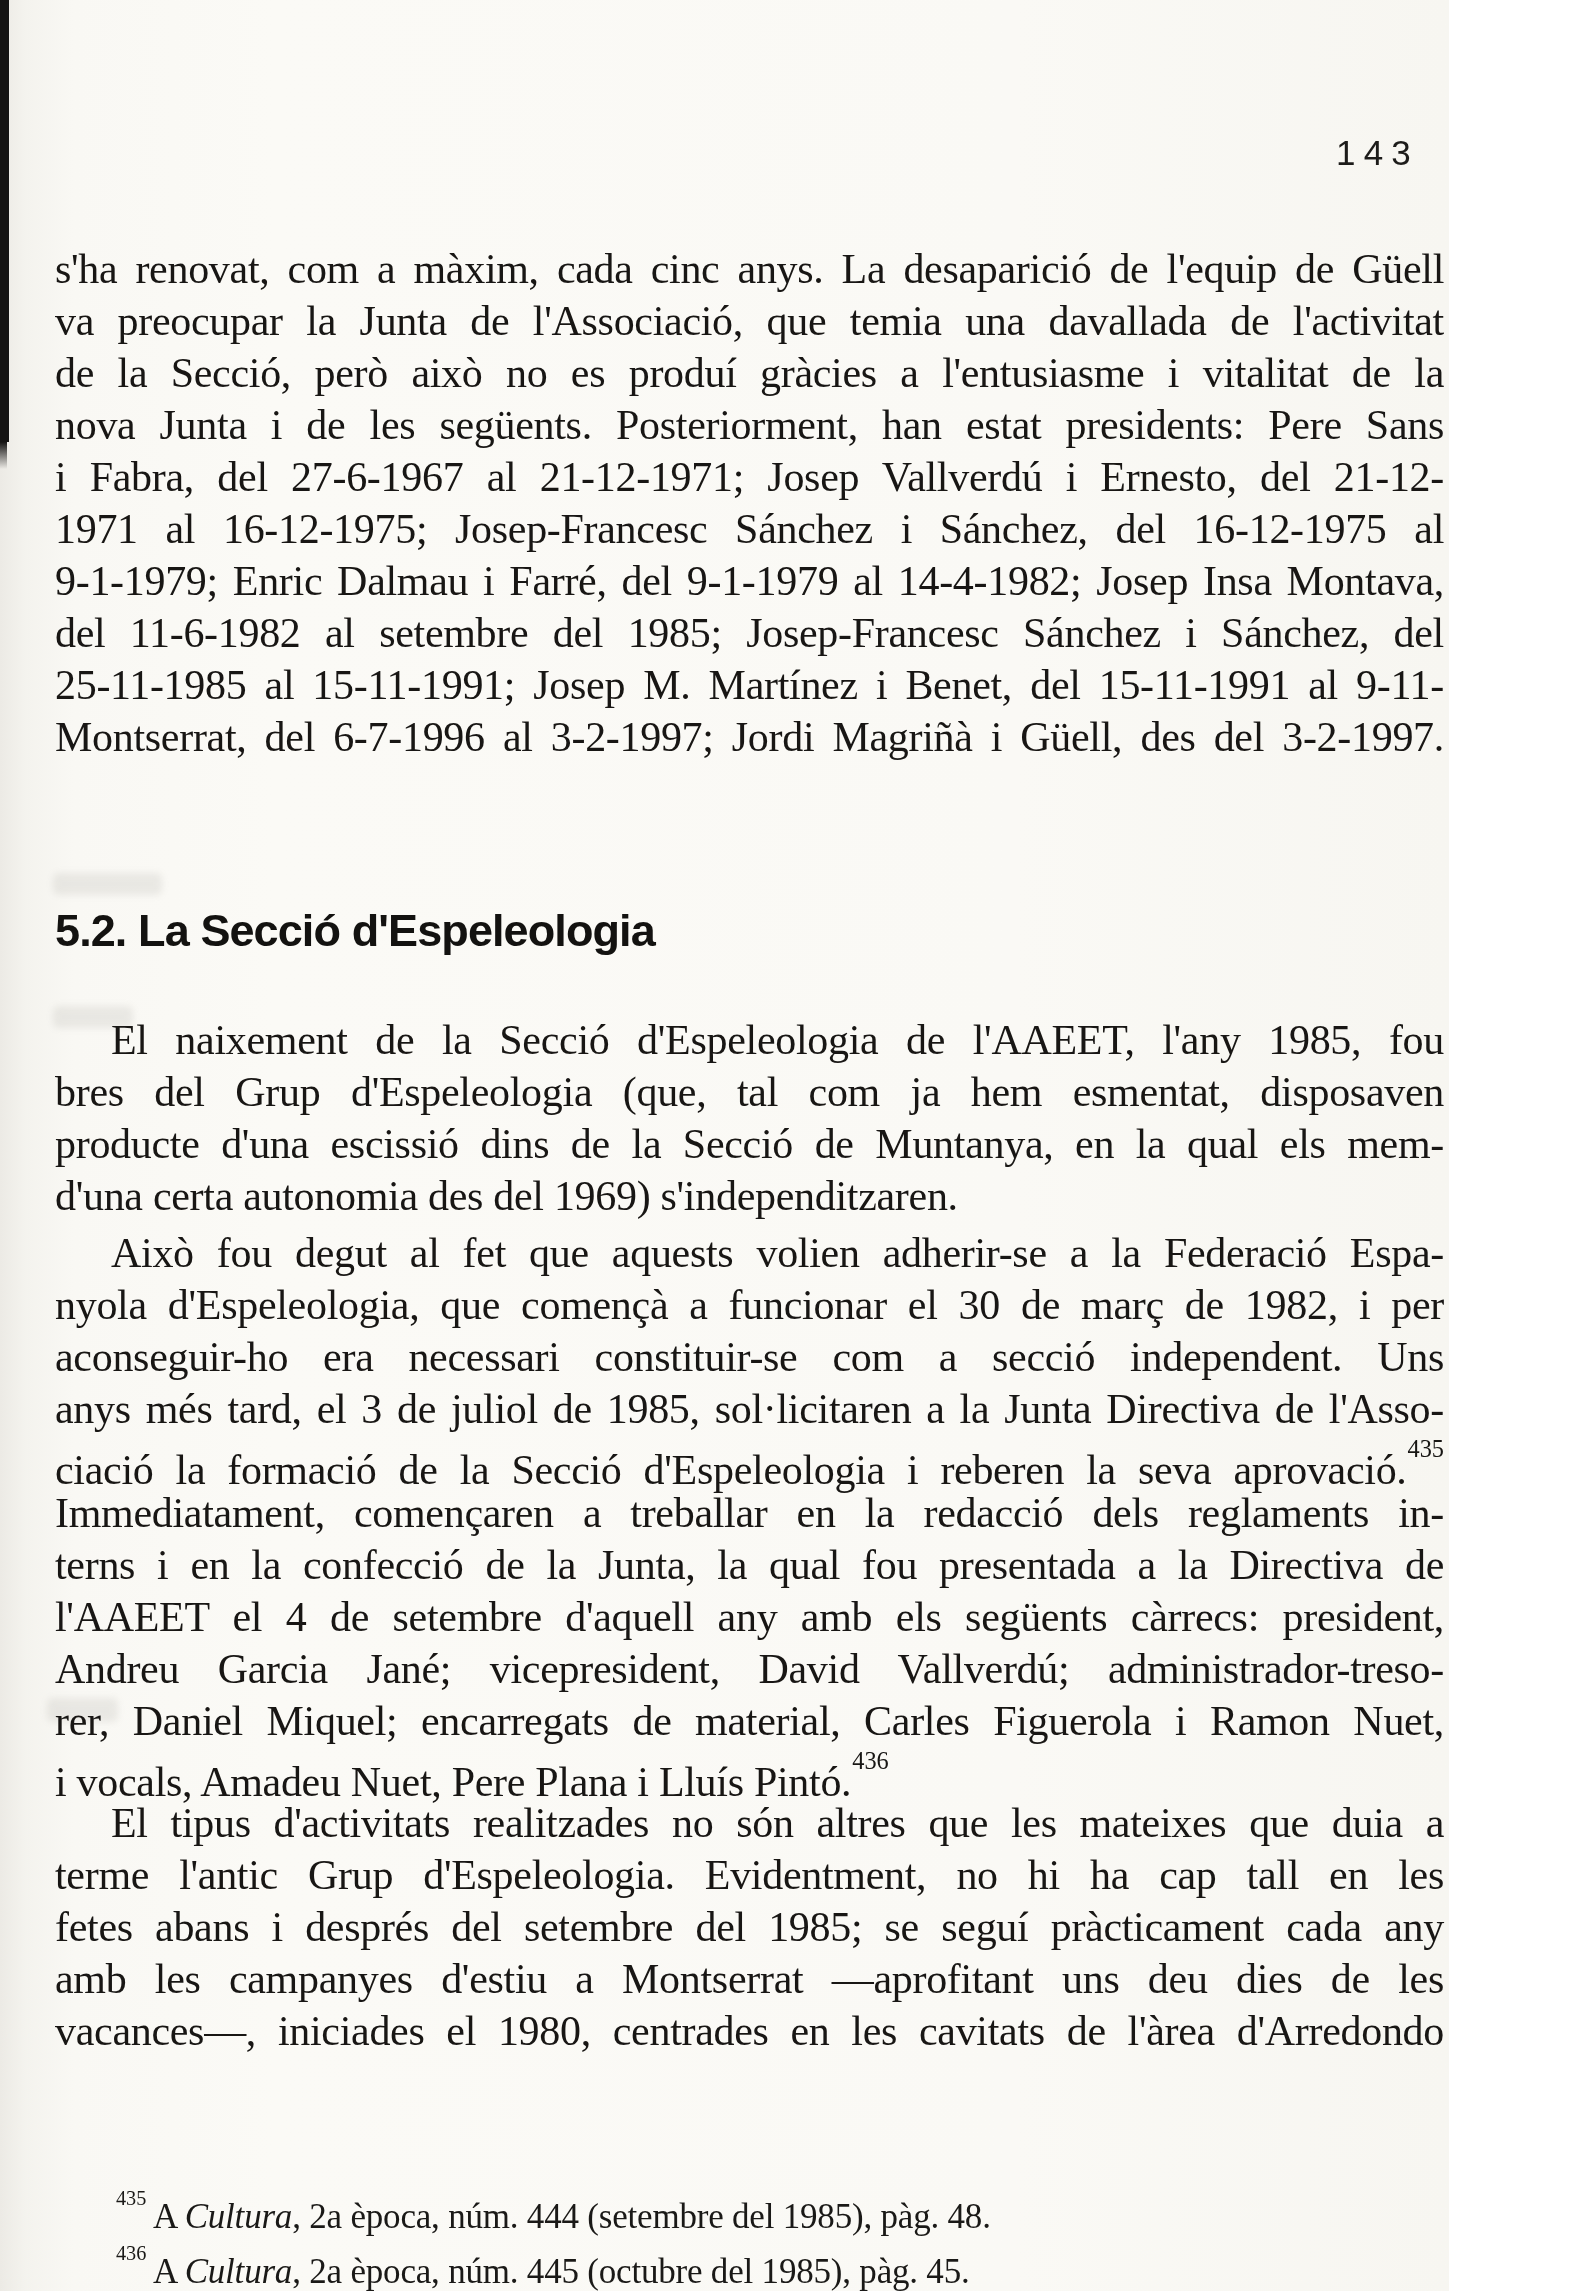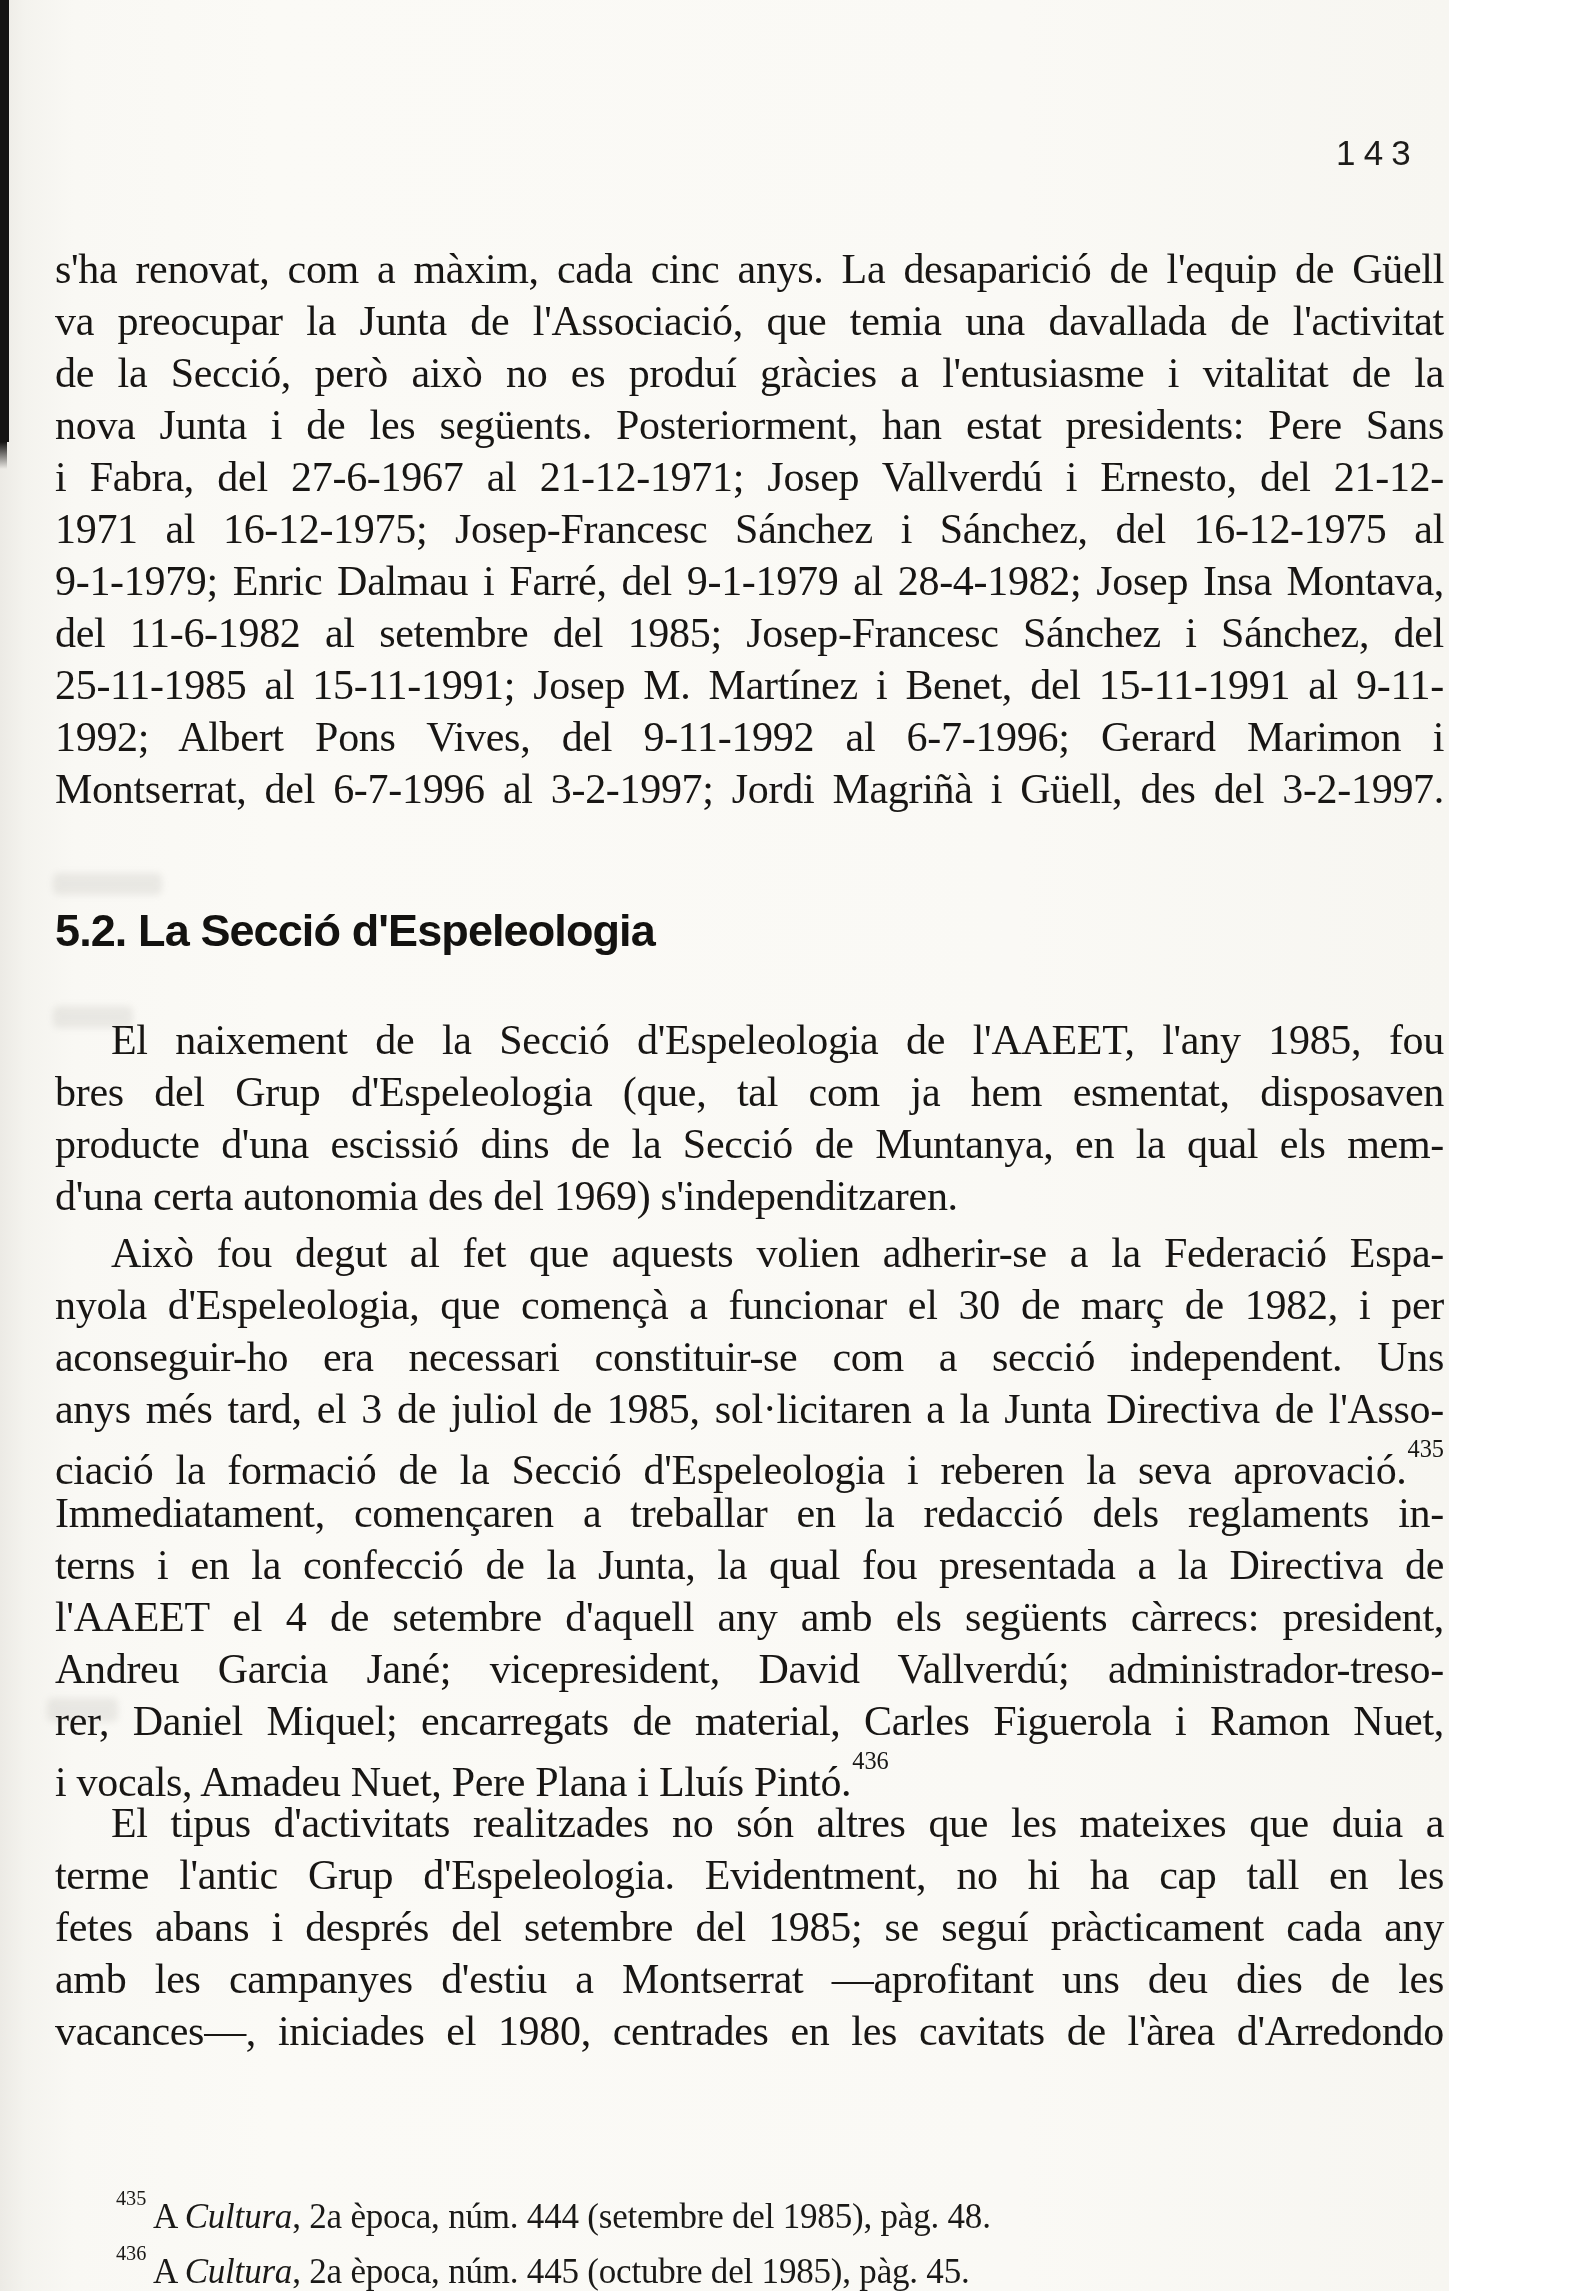--- a/index.html
+++ b/index.html
@@ -48,24 +48,23 @@
   <div class="pagenum">143</div>
 
   <div class="column">
     <div class="para" style="top:243px">
         <div class="line">s'ha renovat, com a màxim, cada cinc anys. La desaparició de l'equip de Güell</div>
         <div class="line">va preocupar la Junta de l'Associació, que temia una davallada de l'activitat</div>
         <div class="line">de la Secció, però això no es produí gràcies a l'entusiasme i vitalitat de la</div>
         <div class="line">nova Junta i de les següents. Posteriorment, han estat presidents: Pere Sans</div>
         <div class="line">i Fabra, del 27-6-1967 al 21-12-1971; Josep Vallverdú i Ernesto, del 21-12-</div>
         <div class="line">1971 al 16-12-1975; Josep-Francesc Sánchez i Sánchez, del 16-12-1975 al</div>
-        <div class="line">9-1-1979; Enric Dalmau i Farré, del 9-1-1979 al 28-4-1982; Josep Insa Montava,</div>
+        <div class="line">9-1-1979; Enric Dalmau i Farré, del 9-1-1979 al 14-4-1982; Josep Insa Montava,</div>
         <div class="line">del 11-6-1982 al setembre del 1985; Josep-Francesc Sánchez i Sánchez, del</div>
         <div class="line">25-11-1985 al 15-11-1991; Josep M. Martínez i Benet, del 15-11-1991 al 9-11-</div>
-        <div class="line">1992; Albert Pons Vives, del 9-11-1992 al 6-7-1996; Gerard Marimon i</div>
         <div class="line">Montserrat, del 6-7-1996 al 3-2-1997; Jordi Magriñà i Güell, des del 3-2-1997.</div>
       </div>
     <h2 class="heading" style="top:903px">5.2. La Secció d'Espeleologia</h2>
     <div class="para indent" style="top:1014px">
         <div class="line">El naixement de la Secció d'Espeleologia de l'AAEET, l'any 1985, fou</div>
         <div class="line">bres del Grup d'Espeleologia (que, tal com ja hem esmentat, disposaven</div>
         <div class="line">producte d'una escissió dins de la Secció de Muntanya, en la qual els mem-</div>
         <div class="line last">d'una certa autonomia des del 1969) s'independitzaren.</div>
       </div>
     <div class="para indent" style="top:1227px">

